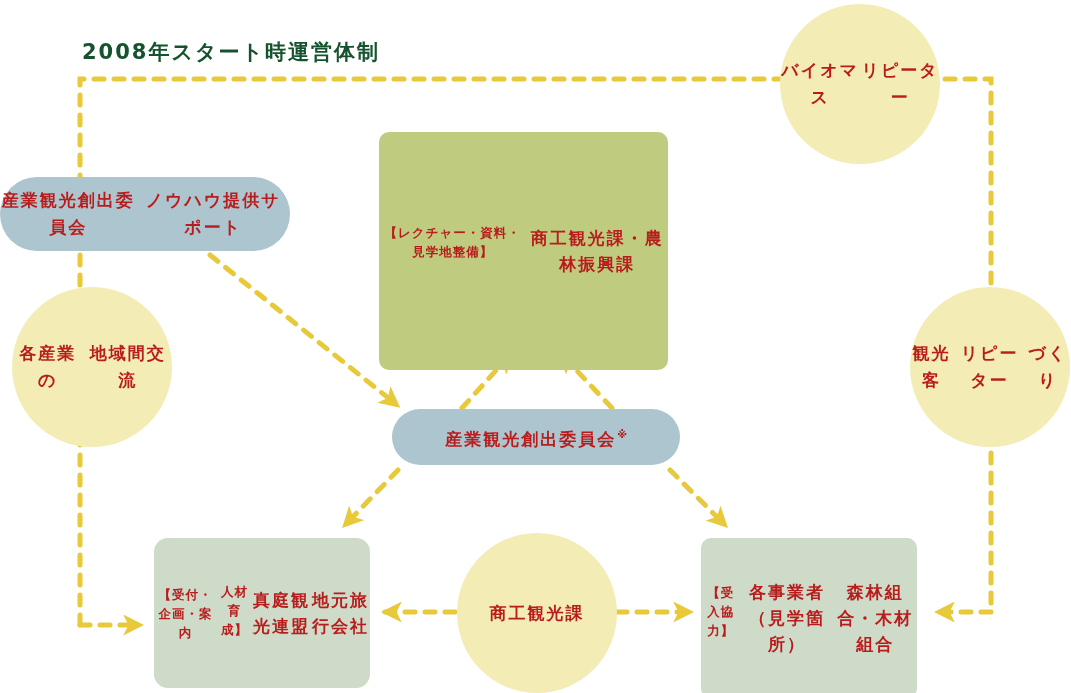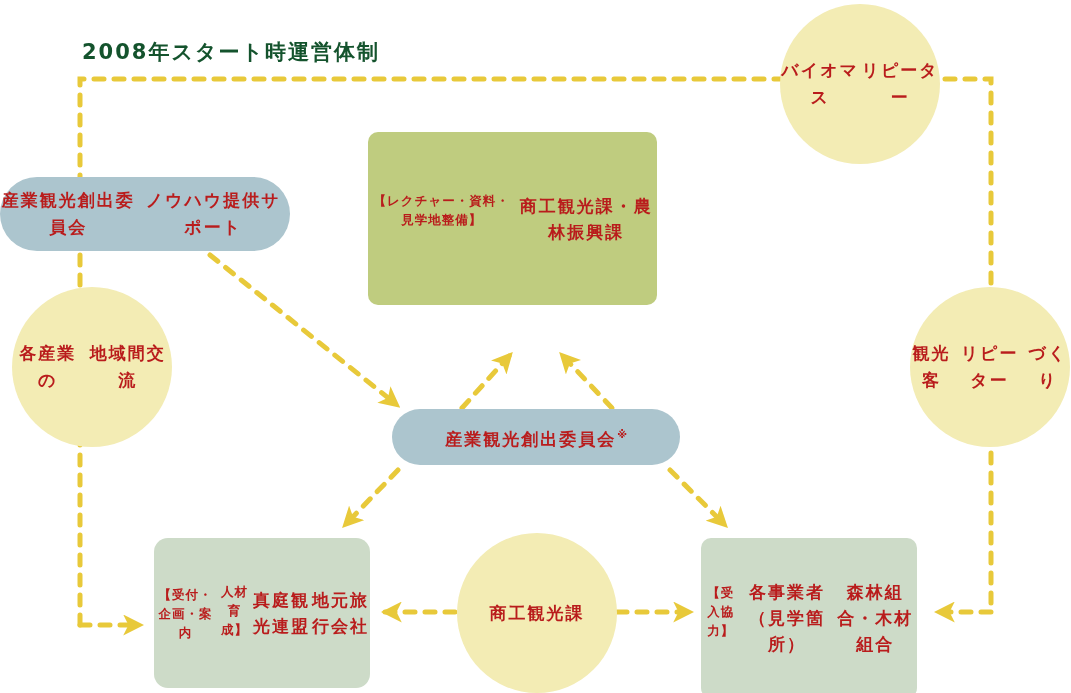--- a/index.html
+++ b/index.html
@@ -64,21 +64,21 @@
   <div>各産業の</div>
   <div>地域間交流</div>
 </div>
 
 <div class="node circle" style="left:910px; top:287px; width:160px; height:160px;">
   <div>観光客</div>
   <div>リピーター</div>
   <div>づくり</div>
 </div>
 
-<div class="node box-green" style="left:368px; top:132px; width:289px; height:173px;">
+<div class="node box-green" style="left:379px; top:132px; width:289px; height:238px;">
   <div class="sub" style="margin-bottom:18px;">【レクチャー・資料・見学地整備】</div>
   <div class="main">商工観光課・農林振興課</div>
 </div>
 
 <div class="node pill" style="left:392px; top:409px; width:288px; height:56px;">
   <div>
     <span>産業観光創出委員会</span><span class="sup">※</span>
   </div>
 </div>
 

